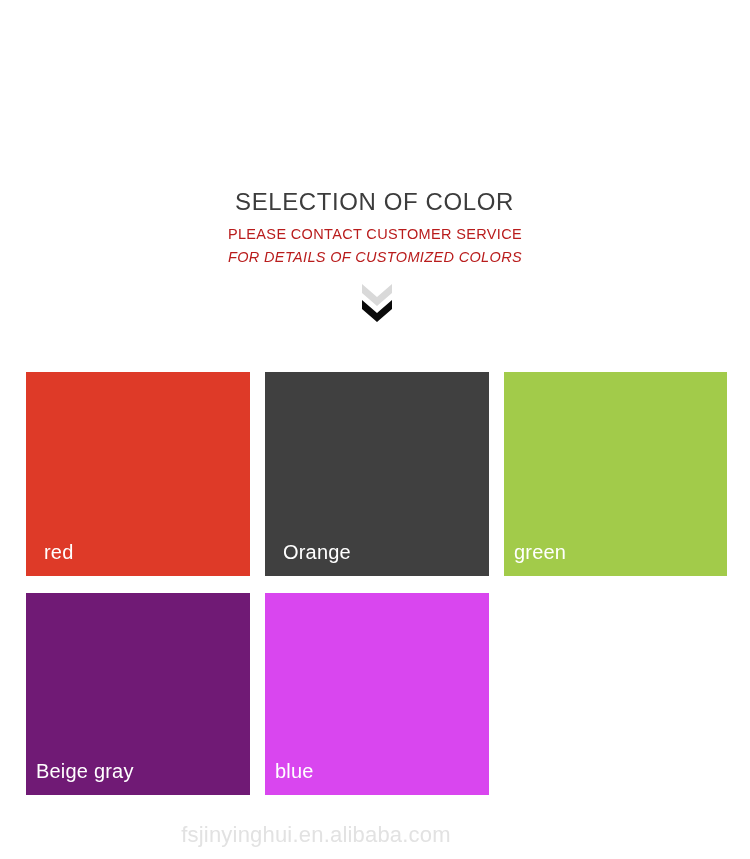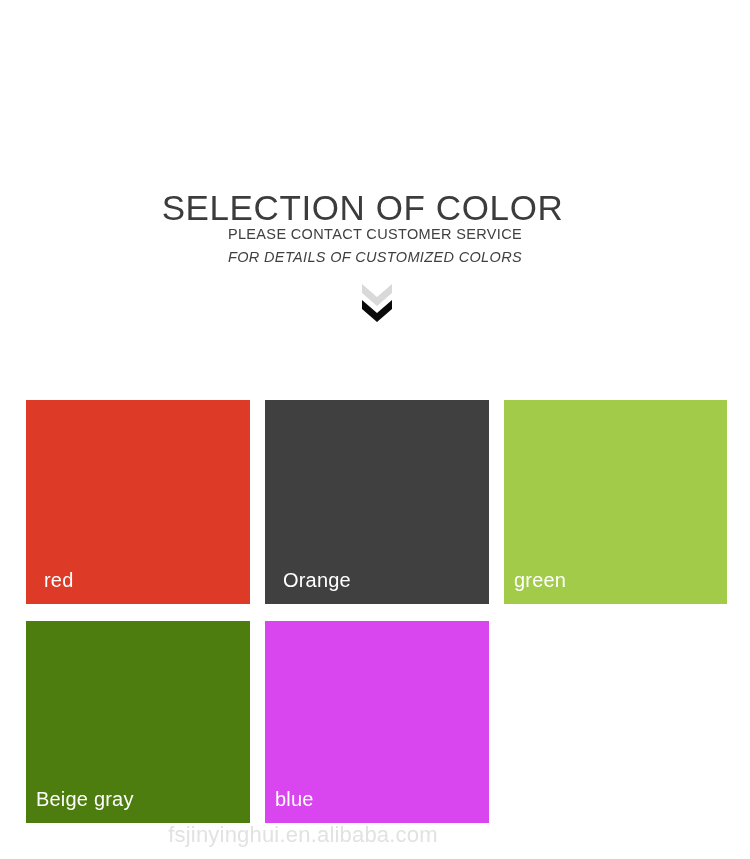--- a/index.html
+++ b/index.html
@@ -19,38 +19,38 @@
   .header {
     position: absolute;
     left: 0;
     top: 0;
     width: 750px;
     text-align: center;
   }
   .header-title {
     margin: 0;
     padding: 0;
-    font-size: 35px;
+    font-size: 24px;
     font-weight: 500;
     letter-spacing: 0.6px;
     color: #3c3c3c;
     line-height: 1;
     position: absolute;
     top: 190px;
-    left: 0;
+    left: 12px;
     width: 725px;
   }
   .header-sub {
     position: absolute;
     left: 0;
     width: 750px;
     font-size: 14.5px;
     font-weight: 400;
     letter-spacing: 0.35px;
-    color: #404040;
+    color: #b91c1c;
     line-height: 1;
   }
   .header-sub-1 { top: 227px; }
   .header-sub-2 { top: 250px; font-style: italic; }
 
   
   .chevrons {
     position: absolute;
     left: 362px;
     top: 284px;
@@ -63,21 +63,20 @@
   .swatch-grid {
     position: absolute;
     left: 26px;
     top: 372px;
     width: 701px;
     display: grid;
     grid-template-columns: 224px 224px 223px;
     grid-template-rows: 204px 202px;
     column-gap: 15px;
     row-gap: 17px;
-    margin-top: 28px;
   }
   .swatch {
     position: relative;
     overflow: hidden;
   }
   .swatch-label {
     position: absolute;
     left: 18px;
     bottom: 14px;
     font-size: 20px;
@@ -94,20 +93,21 @@
     position: absolute;
     left: 0;
     top: 824px;
     width: 606px;
     text-align: center;
     font-size: 22px;
     font-weight: 400;
     color: #e2e2e2;
     letter-spacing: 0.2px;
     line-height: 1;
+    padding-left: 13px;
   }
 </style>
 </head>
 <body>
 
 <div class="header">
   <div class="header-title">SELECTION OF COLOR</div>
   <div class="header-sub header-sub-1">PLEASE CONTACT CUSTOMER SERVICE</div>
   <div class="header-sub header-sub-2">FOR DETAILS OF CUSTOMIZED COLORS</div>
 </div>
@@ -127,21 +127,21 @@
 
   <div class="swatch" style="background:#404040">
     <span class="swatch-label">Orange</span>
   </div>
 
 
   <div class="swatch label-tight" style="background:#a2cb4a">
     <span class="swatch-label">green</span>
   </div>
 
-  <div class="swatch label-tight" style="background:#4d7c0f">
+  <div class="swatch label-tight" style="background:#701a75">
     <span class="swatch-label">Beige gray</span>
   </div>
 
   <div class="swatch label-tight" style="background:#d946ef">
     <span class="swatch-label">blue</span>
   </div>
 
 </div>
 
 <div class="watermark">fsjinyinghui.en.alibaba.com</div>

